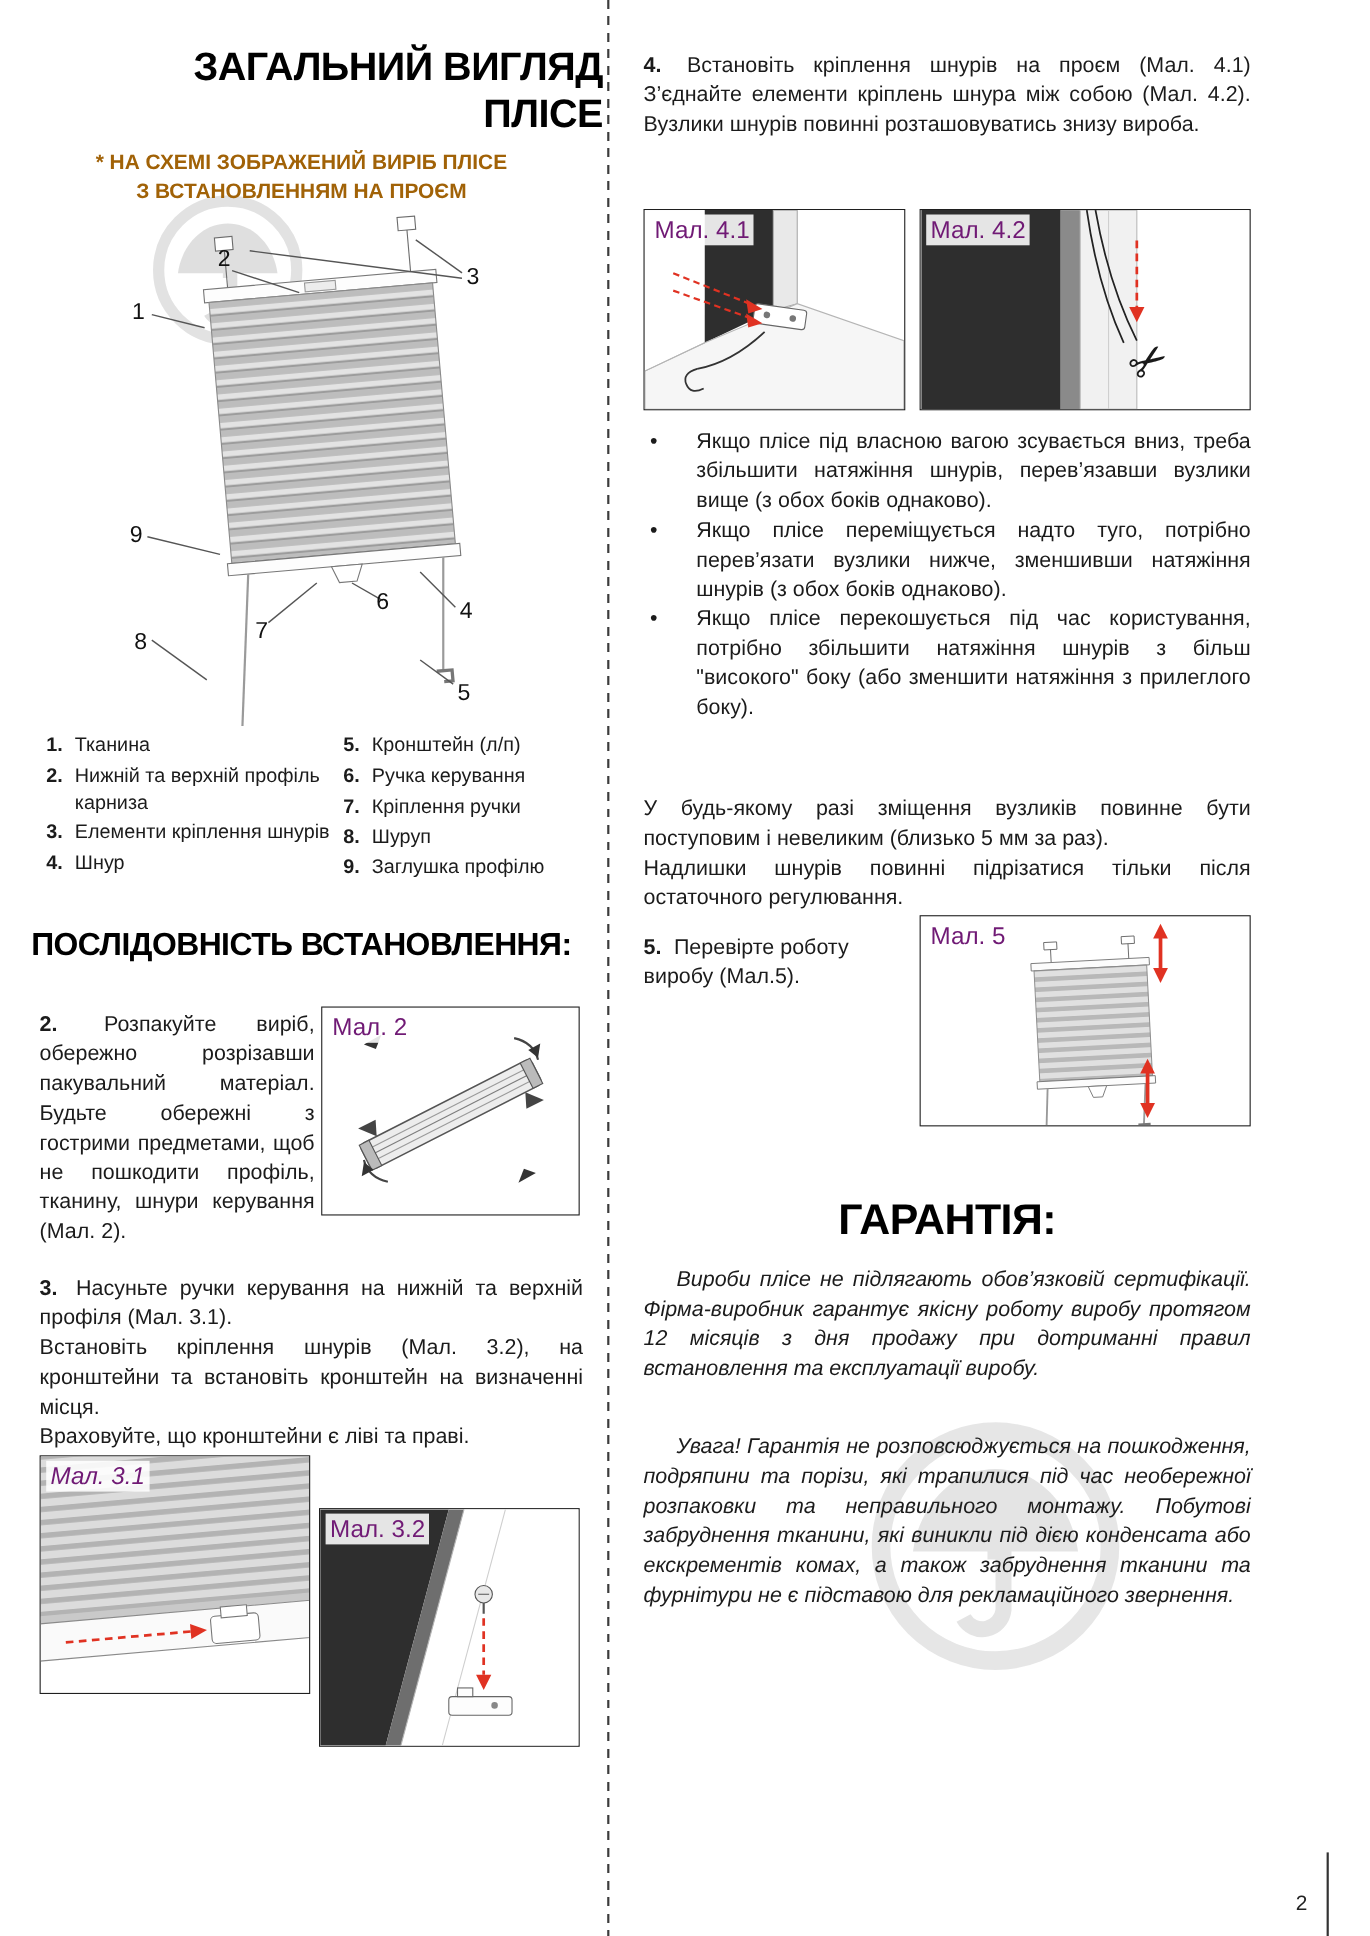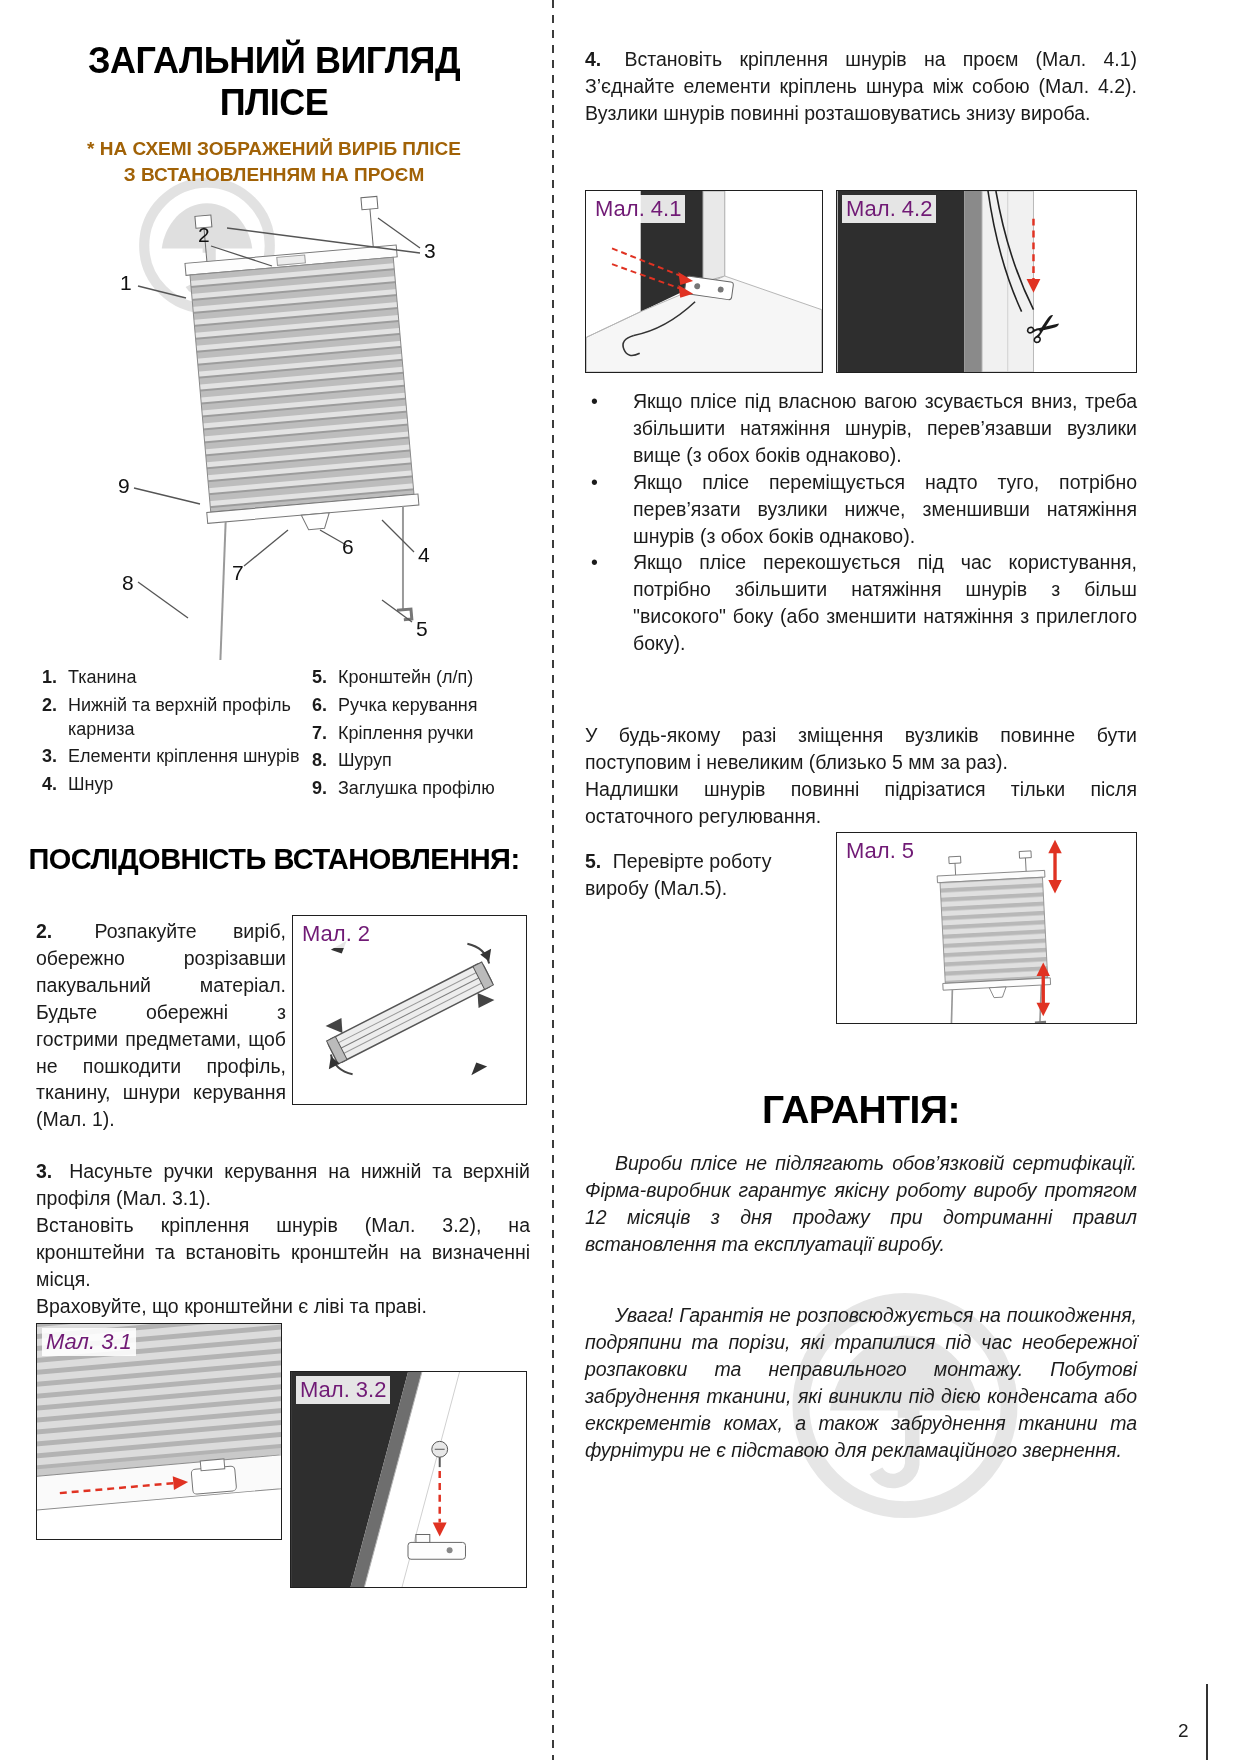--- a/index.html
+++ b/index.html
@@ -9,21 +9,21 @@
     font-family:"Liberation Sans", sans-serif; color:#1b1b1b; overflow:hidden;
   }
   .layer { position:absolute; z-index:1; }
   .watermark { position:absolute; z-index:0; opacity:.55; }
 
   .divider {
     position:absolute; left:552px; top:0; width:2px; height:1760px; z-index:2;
     background:repeating-linear-gradient(to bottom, #3c3c3c 0 8px, transparent 8px 15px);
   }
 
-  .doc-title { left:0; top:40px; width:548px; text-align:center; font-weight:bold;
+  .doc-title { left:0; top:40px; width:548px; text-align:right; font-weight:bold;
     font-size:36px; line-height:1.18; color:#000; letter-spacing:-0.5px; }
   .doc-subtitle { left:0; top:136px; width:548px; text-align:center; font-weight:bold;
     font-size:19px; line-height:1.35; color:#a16207; }
 
   .body-text { font-size:19.5px; line-height:1.38; text-align:justify; color:#1b1b1b; }
   .step-num { font-weight:bold; margin-right:6px; }
 
   .legend { left:42px; top:666px; width:502px; display:flex; font-size:18px; line-height:1.32; }
   .legend .lcol1 { width:270px; }
   .legend .lcol2 { width:232px; }
@@ -170,21 +170,21 @@
         <span class="lnum">9.</span>
         <span>Заглушка профілю</span>
       </div>
     </div>
   </div>
 
   <div class="layer seq-heading">ПОСЛІДОВНІСТЬ ВСТАНОВЛЕННЯ:</div>
 
   <div class="layer body-text" style="left:36px; top:918px; width:250px;">
     <span class="step-num">2.</span>
-    <span>Розпакуйте виріб, обережно розрізавши пакувальний матеріал. Будьте обережні з гострими предметами, щоб не пошкодити профіль, тканину, шнури керування (Мал. 1).</span>
+    <span>Розпакуйте виріб, обережно розрізавши пакувальний матеріал. Будьте обережні з гострими предметами, щоб не пошкодити профіль, тканину, шнури керування (Мал. 2).</span>
   </div>
 
   <div class="figure" style="left:292px; top:915px; width:235px; height:190px;">
     <span class="figlabel">Мал. 2</span>
     <svg viewBox="0 0 235 190">
       <g transform="translate(118,98) rotate(-27)">
         <rect x="-88" y="-13" width="176" height="26" rx="5" fill="#ededed" stroke="#555" stroke-width="1.5"></rect>
         <line x1="-84" y1="-6" x2="84" y2="-6" stroke="#9a9a9a"></line>
         <line x1="-84" y1="0" x2="84" y2="0" stroke="#7c7c7c"></line>
         <line x1="-84" y1="6" x2="84" y2="6" stroke="#9a9a9a"></line>

